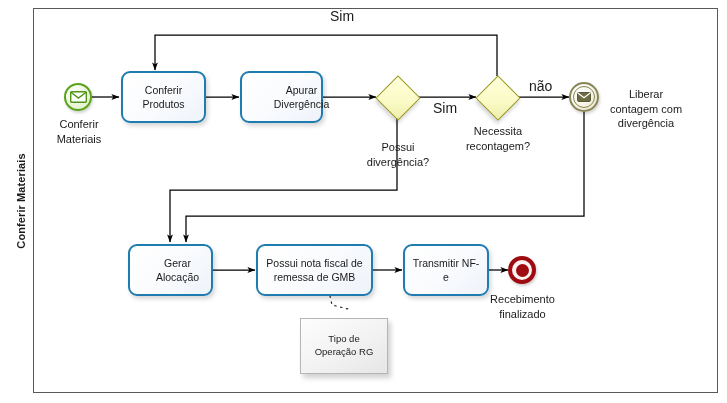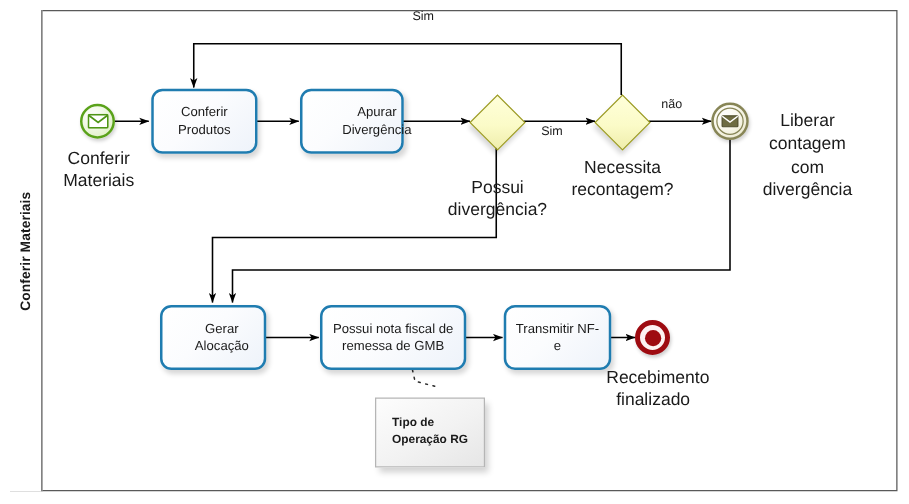--- a/index.html
+++ b/index.html
@@ -151,52 +151,52 @@
   .event-end .end-dot {
     width: 13px;
     height: 13px;
     border-radius: 50%;
     background: #9e0b11;
   }
 
   
   .caption {
     position: absolute;
-    font-size: 14px;
+    font-size: 11px;
     color: #1a1a1a;
     line-height: 1.32;
     text-align: center;
     white-space: pre-line;
   }
   .edge-label {
     position: absolute;
-    font-size: 10px;
+    font-size: 14px;
     color: #1a1a1a;
     background: transparent;
     white-space: nowrap;
   }
 
   
   #data-object {
     position: absolute;
     left: 300px;
     top: 318px;
     width: 88px;
     height: 56px;
     box-sizing: border-box;
     border: 1px solid #b5b5b5;
     background: linear-gradient(150deg, #fdfdfd 0%, #f2f2f2 55%, #e6e6e6 100%);
     box-shadow: 3px 4px 5px rgba(0,0,0,0.18);
     display: flex;
     align-items: center;
     justify-content: center;
+    text-align: center;
     font-size: 9.5px;
     color: #1a1a1a;
     line-height: 1.35;
-    font-weight: bold;
   }
 </style>
 </head>
 <body>
 
 <div id="canvas">
 
   <div id="pool-frame"></div>
   <div id="pool-header"></div>
   <div id="pool-label">

